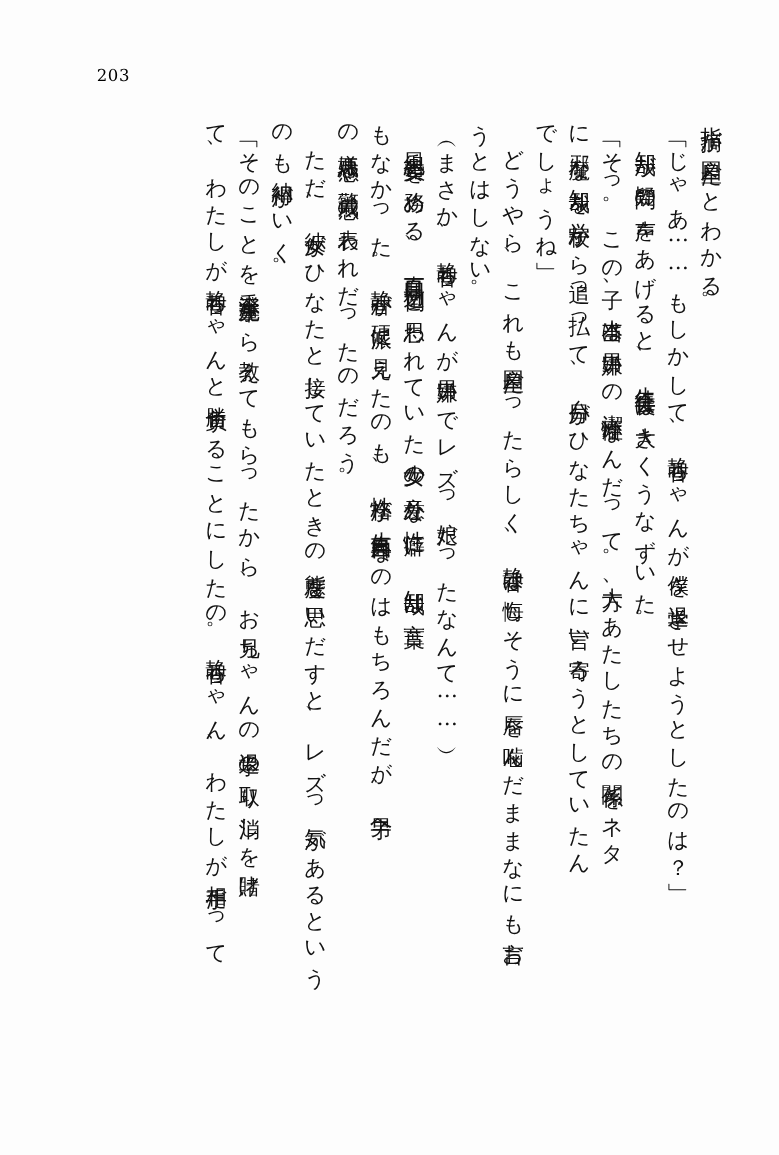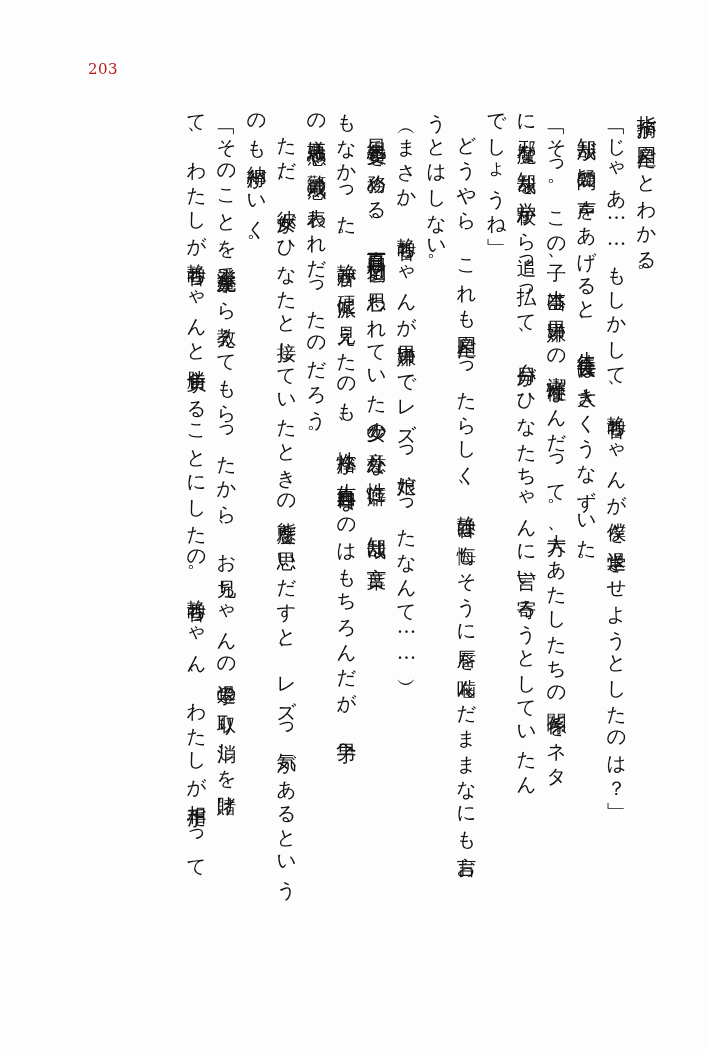--- a/index.html
+++ b/index.html
@@ -20,21 +20,21 @@
     height: 1050px;
     box-sizing: border-box;
     background: #fdfdfd;
   }
   .page-number {
     position: absolute;
     top: 60px;
     left: 88px;
     font-size: 15px;
     letter-spacing: 0.5px;
-    color: #b91c1c;
+    color: #000000;
     font-family: "DejaVu Serif", serif;
   }
   
   .text-body {
     position: absolute;
     top: 100px;
     right: 52px;
     bottom: 40px;
     left: 60px;
     display: flex;

